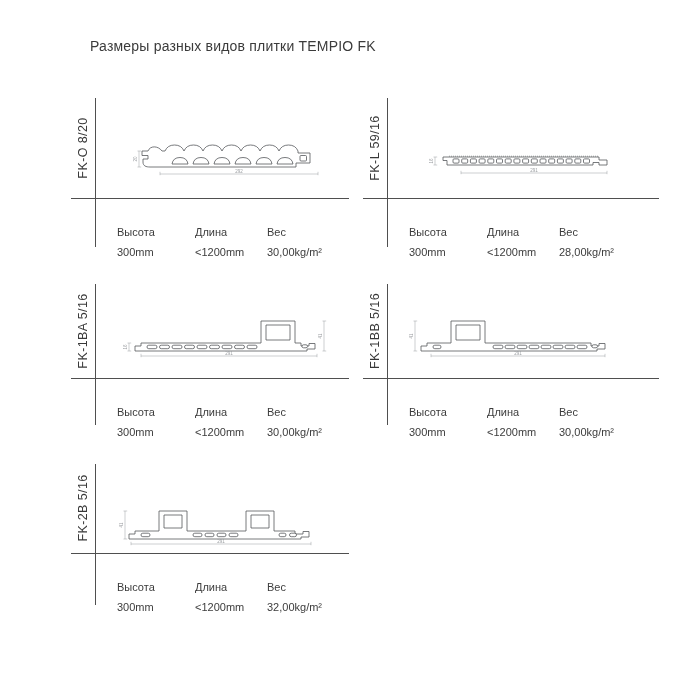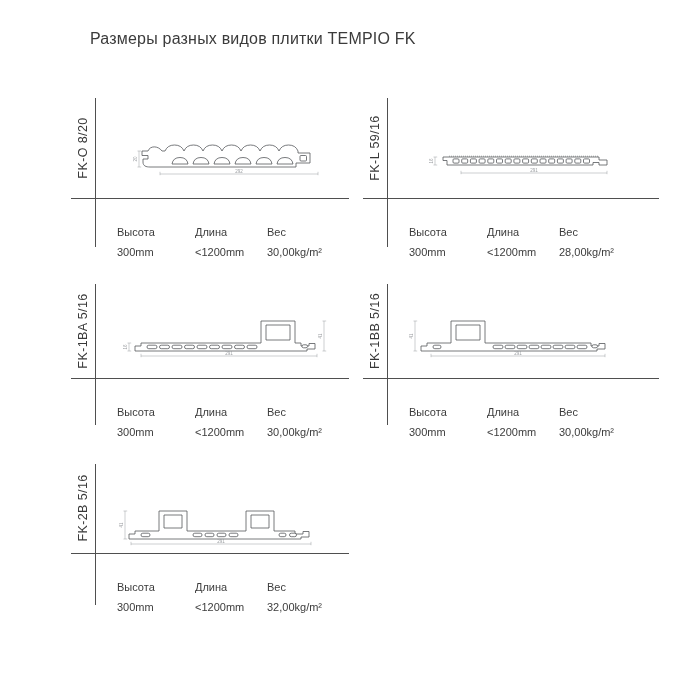--- a/index.html
+++ b/index.html
@@ -1,21 +1,21 @@
 <!DOCTYPE html>
 <html><head>
 <meta charset="utf-8">
 <style>
   html,body{margin:0;padding:0;}
   body{
     width:700px;height:700px;position:relative;background:#ffffff;
     font-family:"Liberation Sans", sans-serif;color:#3c3c3c;overflow:hidden;
   }
   .page-title{
-    position:absolute;left:90px;top:30px;font-size:16px;letter-spacing:.2px;color:#3b3b3b;text-align:right;
+    position:absolute;left:90px;top:38px;font-size:14px;letter-spacing:.2px;color:#3b3b3b;text-align:right;
   }
   section.spec{position:absolute;}
   .pos1{left:71px;top:97px;width:278px;height:150px;--sep:101px;}
   .pos2{left:363px;top:97px;width:296px;height:150px;--sep:101px;}
   .pos3{left:71px;top:283px;width:278px;height:142px;--sep:95px;}
   .pos4{left:363px;top:283px;width:296px;height:142px;--sep:95px;}
   .pos5{left:71px;top:463px;width:278px;height:142px;--sep:90px;}
 
   .vline{position:absolute;left:24px;top:1px;bottom:0;width:1px;background:#4f4f4f;}
   .rlabel{

